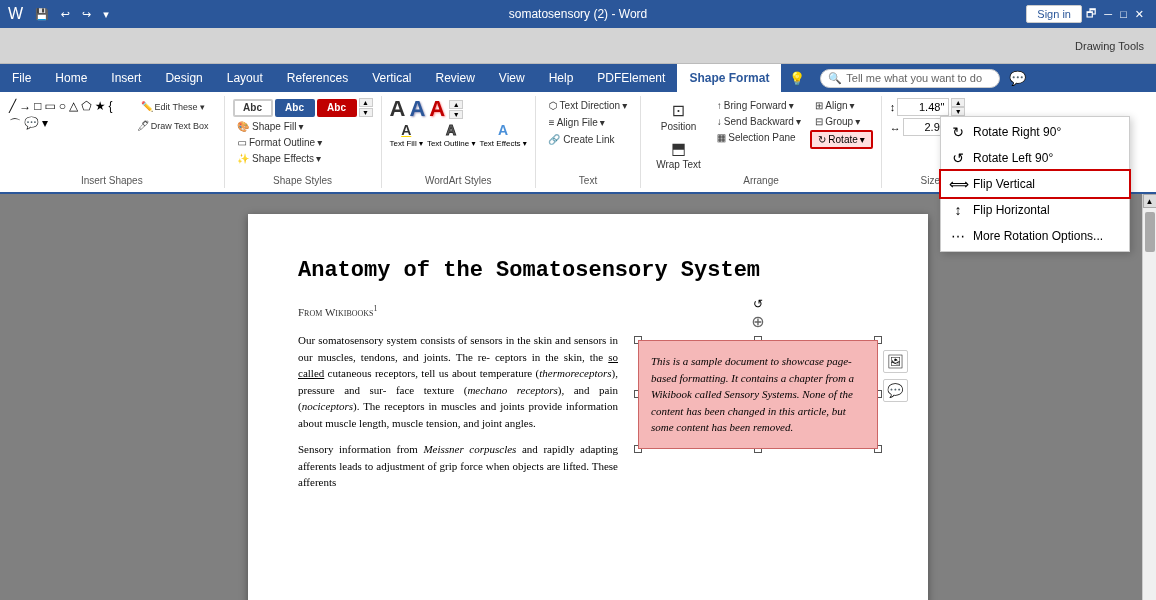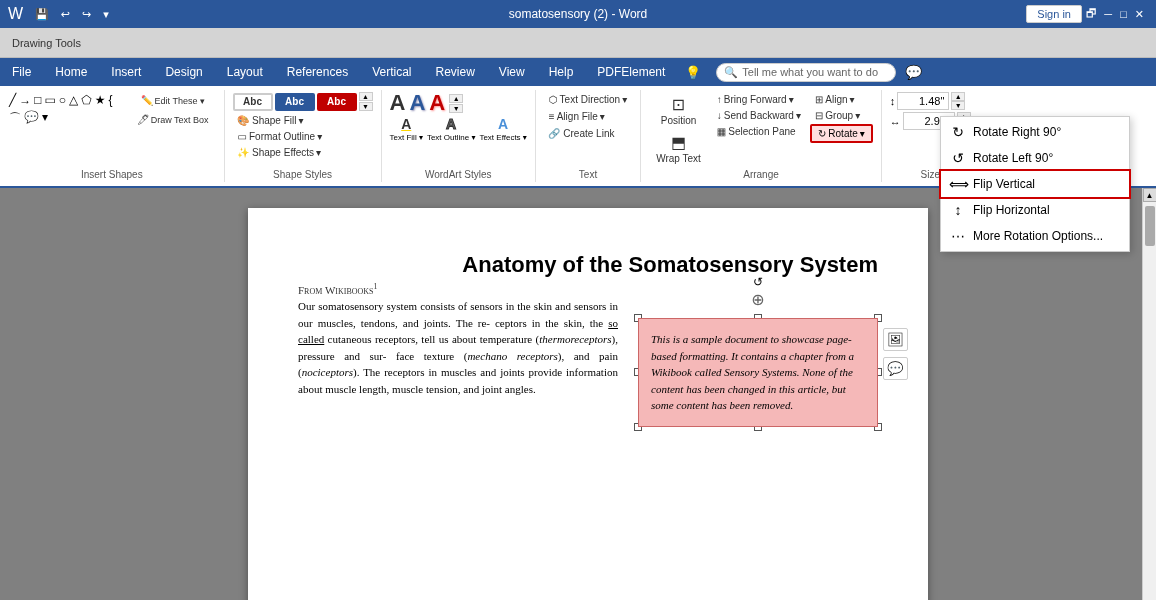--- a/index.html
+++ b/index.html
@@ -19,24 +19,24 @@
     .title-bar-right { display: flex; align-items: center; margin-left: auto; }
     .win-btn { background: transparent; border: none; color: white; cursor: pointer; padding: 2px 8px; font-size: 12px; }
 
     
     .qat { display: flex; align-items: center; gap: 4px; }
     .qat-btn { background: transparent; border: none; color: white; cursor: pointer; padding: 2px 4px; font-size: 11px; }
 
     
     .drawing-tools-bar {
       background: #d4d4d4;
-      height: 30px;
-      display: flex;
-      align-items: center;
-      justify-content: flex-start;
+      height: 36px;
+      display: flex;
+      align-items: center;
+      justify-content: flex-end;
       font-size: 11px;
       color: #333;
       border-bottom: 1px solid #bbb;
     }
     .drawing-tools-label {
       background: #d4d4d4;
       padding: 2px 12px;
       font-size: 11px;
     }
     .ribbon-tabs {
@@ -174,25 +174,25 @@
       width: 680px;
       min-height: 500px;
       box-shadow: 0 2px 8px rgba(0,0,0,0.4);
       padding: 40px 50px;
       position: relative;
       font-family: 'Times New Roman', serif;
       font-size: 12px;
       line-height: 1.5;
     }
     .doc-title {
-      text-align: right;
+      text-align: left;
       font-size: 22px;
       font-weight: bold;
-      margin-bottom: 0;
-      font-family: Liberation Sans, sans-serif;
+      margin-bottom: 16px;
+      font-family: Liberation Mono, monospace;
     }
     .doc-subtitle {
       font-size: 11px;
       font-variant: small-caps;
       color: #333;
     }
     .doc-subtitle sup { font-size: 8px; }
     .doc-section-title {
       text-align: center;
       font-weight: bold;
@@ -343,20 +343,21 @@
   <button class="ribbon-tab">Home</button>
   <button class="ribbon-tab">Insert</button>
   <button class="ribbon-tab">Design</button>
   <button class="ribbon-tab">Layout</button>
   <button class="ribbon-tab">References</button>
   <button class="ribbon-tab">Vertical</button>
   <button class="ribbon-tab">Review</button>
   <button class="ribbon-tab">View</button>
   <button class="ribbon-tab">Help</button>
   <button class="ribbon-tab">PDFElement</button>
+  <button class="ribbon-tab active">Shape Format</button>
   <div style="margin-left:8px; display:flex; align-items:center; gap:6px;">
     <span style="color:white; font-size:13px;">💡</span>
     <div class="tell-me-input">
       <span>🔍</span>
       <span>Tell me what you want to do</span>
     </div>
     <button class="qat-btn" style="font-size:14px;">💬</button>
   </div>
 </div>
 
@@ -586,23 +587,26 @@
   <div style="width:20px; background:#808080; flex-shrink:0;"></div>
 
   <div class="doc-page">
     <div class="doc-title">Anatomy of the Somatosensory System</div>
 
     <div class="doc-subtitle">
       <span>From Wikibooks</span><sup>1</sup>
     </div>
 
     <div style="display:flex; gap:20px;">
-      <div style="flex:1; font-family:'Times New Roman', serif; font-size:11px; text-align:justify;">
+      <div style="flex:1; font-family:'Times New Roman', serif; font-size:11px; text-align:justify;margin-top:12px;">
         <p style="margin-bottom:10px;">
           Our somatosensory system consists of sensors in the skin and sensors in our muscles, tendons, and joints. The re- ceptors in the skin, the <span class="underline">so called</span> cutaneous receptors, tell us about temperature (<em>thermoreceptors</em>), pressure and sur- face texture (<em>mechano receptors</em>), and pain (<em>nociceptors</em>). The receptors in muscles and joints provide information about muscle length, muscle tension, and joint angles.
+        </p>
+        <p>
+          Sensory information from <em>Meissner corpuscles</em> and rapidly adapting afferents leads to adjustment of grip force when objects are lifted. These afferents
         </p>
       </div>
 
       <div style="position:relative; flex-shrink:0; width:240px; margin-top:20px;">
 
         <div style="position:absolute; top:-30px; left:50%; transform:translateX(-50%); font-size:16px; color:#666;">⊕</div>
 
         <div style="position:absolute; top:-45px; left:50%; transform:translateX(-50%);">↺</div>
 
         <div style="position:relative;">

